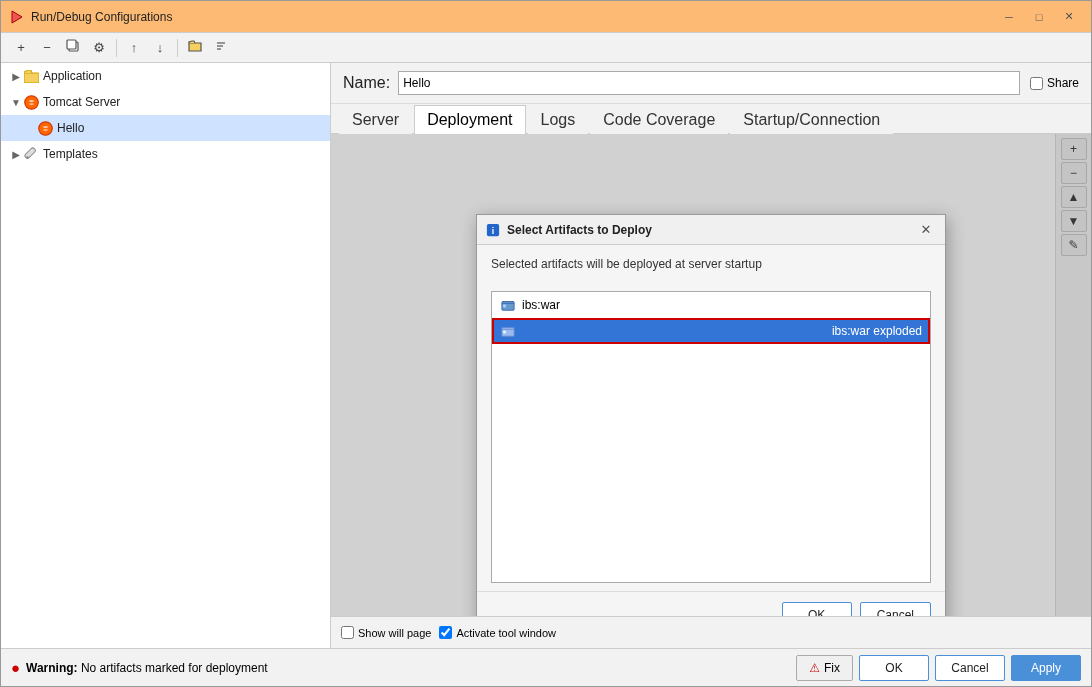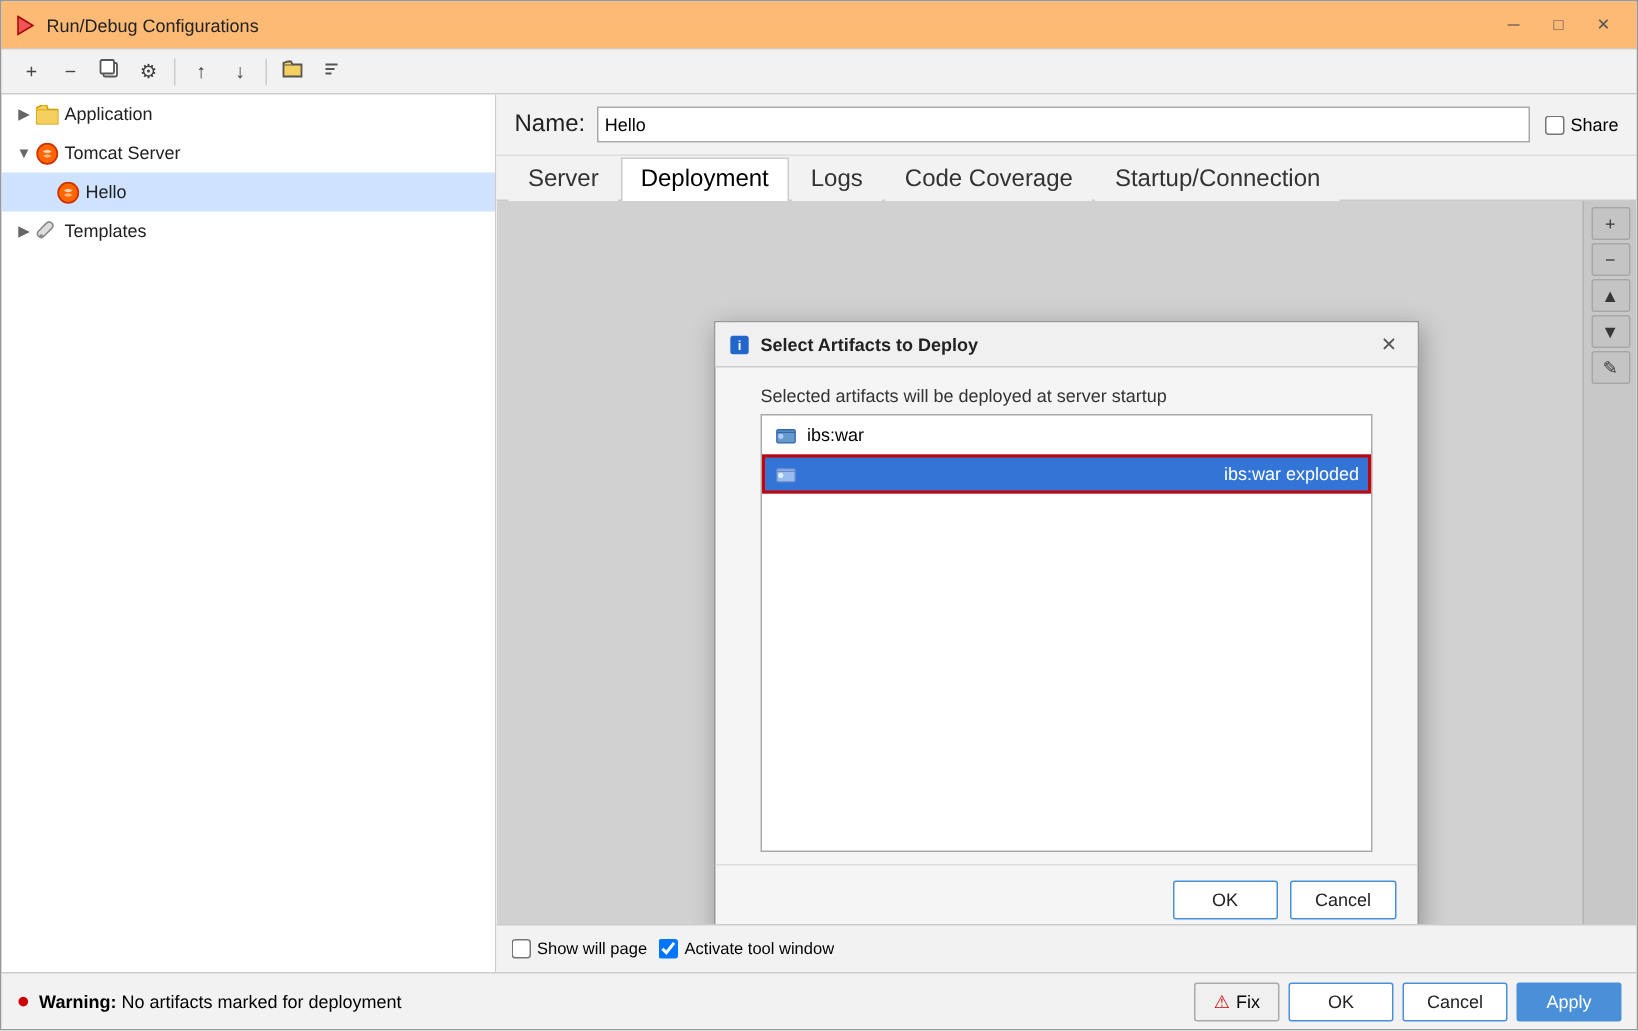--- a/index.html
+++ b/index.html
@@ -359,24 +359,24 @@
       height: 22px;
       border: none;
       background: transparent;
       cursor: pointer;
       display: flex; align-items: center; justify-content: center;
       font-size: 13px;
       color: #555;
       border-radius: 2px;
     }
     .modal-body {
-      padding: 12px 30px 8px;
+      padding: 12px 14px 8px;
       display: flex;
       flex-direction: column;
-      gap: 5px;
+      gap: 20px;
     }
     .modal-desc {
       font-size: 12px;
       color: #333;
     }
     .modal-list {
       border: 1px solid #aaa;
       background: #fff;
       height: 292px;
       overflow-y: auto;

